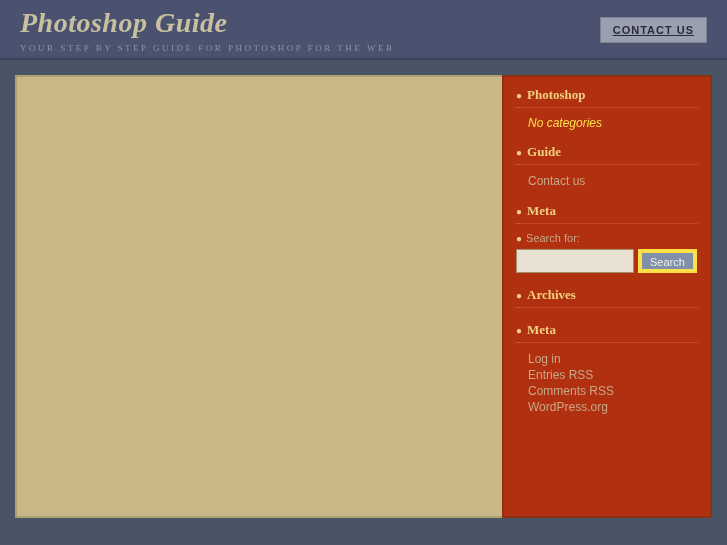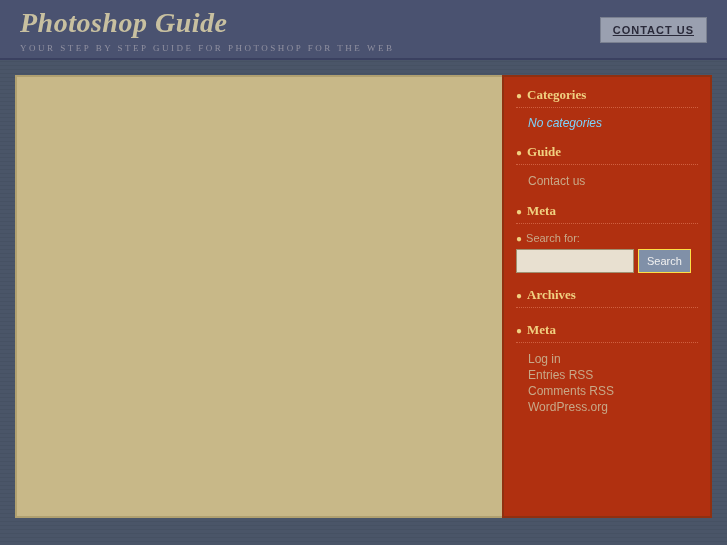--- a/index.html
+++ b/index.html
@@ -118,21 +118,21 @@
     .sidebar-item-text {
       font-size: 12px;
       color: #c8a888;
       font-family: Arial, sans-serif;
       padding: 1px 0 1px 12px;
       cursor: pointer;
     }
 
     .no-categories {
       font-size: 12px;
-      color: #7dd3fc;
+      color: #fde047;
       font-family: Arial, sans-serif;
       padding-left: 12px;
       font-style: italic;
     }
 
     
     .search-label {
       font-size: 11px;
       color: #c8a888;
       font-family: Arial, sans-serif;
@@ -158,21 +158,21 @@
       font-size: 12px;
       padding: 2px 4px;
       outline: none;
     }
 
     .search-btn {
       background-color: #8090a8;
       color: #f0f0f0;
       font-size: 11px;
       font-family: Arial, sans-serif;
-      border: 1px solid #fde047;
+      border: 4px solid #fde047;
       padding: 3px 8px;
       cursor: pointer;
       height: 24px;
     }
   </style>
 </head>
 <body>
 
 <div class="header">
   <div class="header-title-block">
@@ -184,21 +184,21 @@
 
 <div class="main-wrapper">
 
   <div class="content-area"></div>
 
   <div class="sidebar">
 
     <div class="sidebar-section">
       <div class="sidebar-section-title">
         <span class="bullet">●</span>
-        <span>Categories</span>
+        <span>Photoshop</span>
       </div>
       <hr class="sidebar-divider">
       <div class="no-categories">No categories</div>
     </div>
 
     <div class="sidebar-section">
       <div class="sidebar-section-title">
         <span class="bullet">●</span>
         <span>Guide</span>
       </div>

